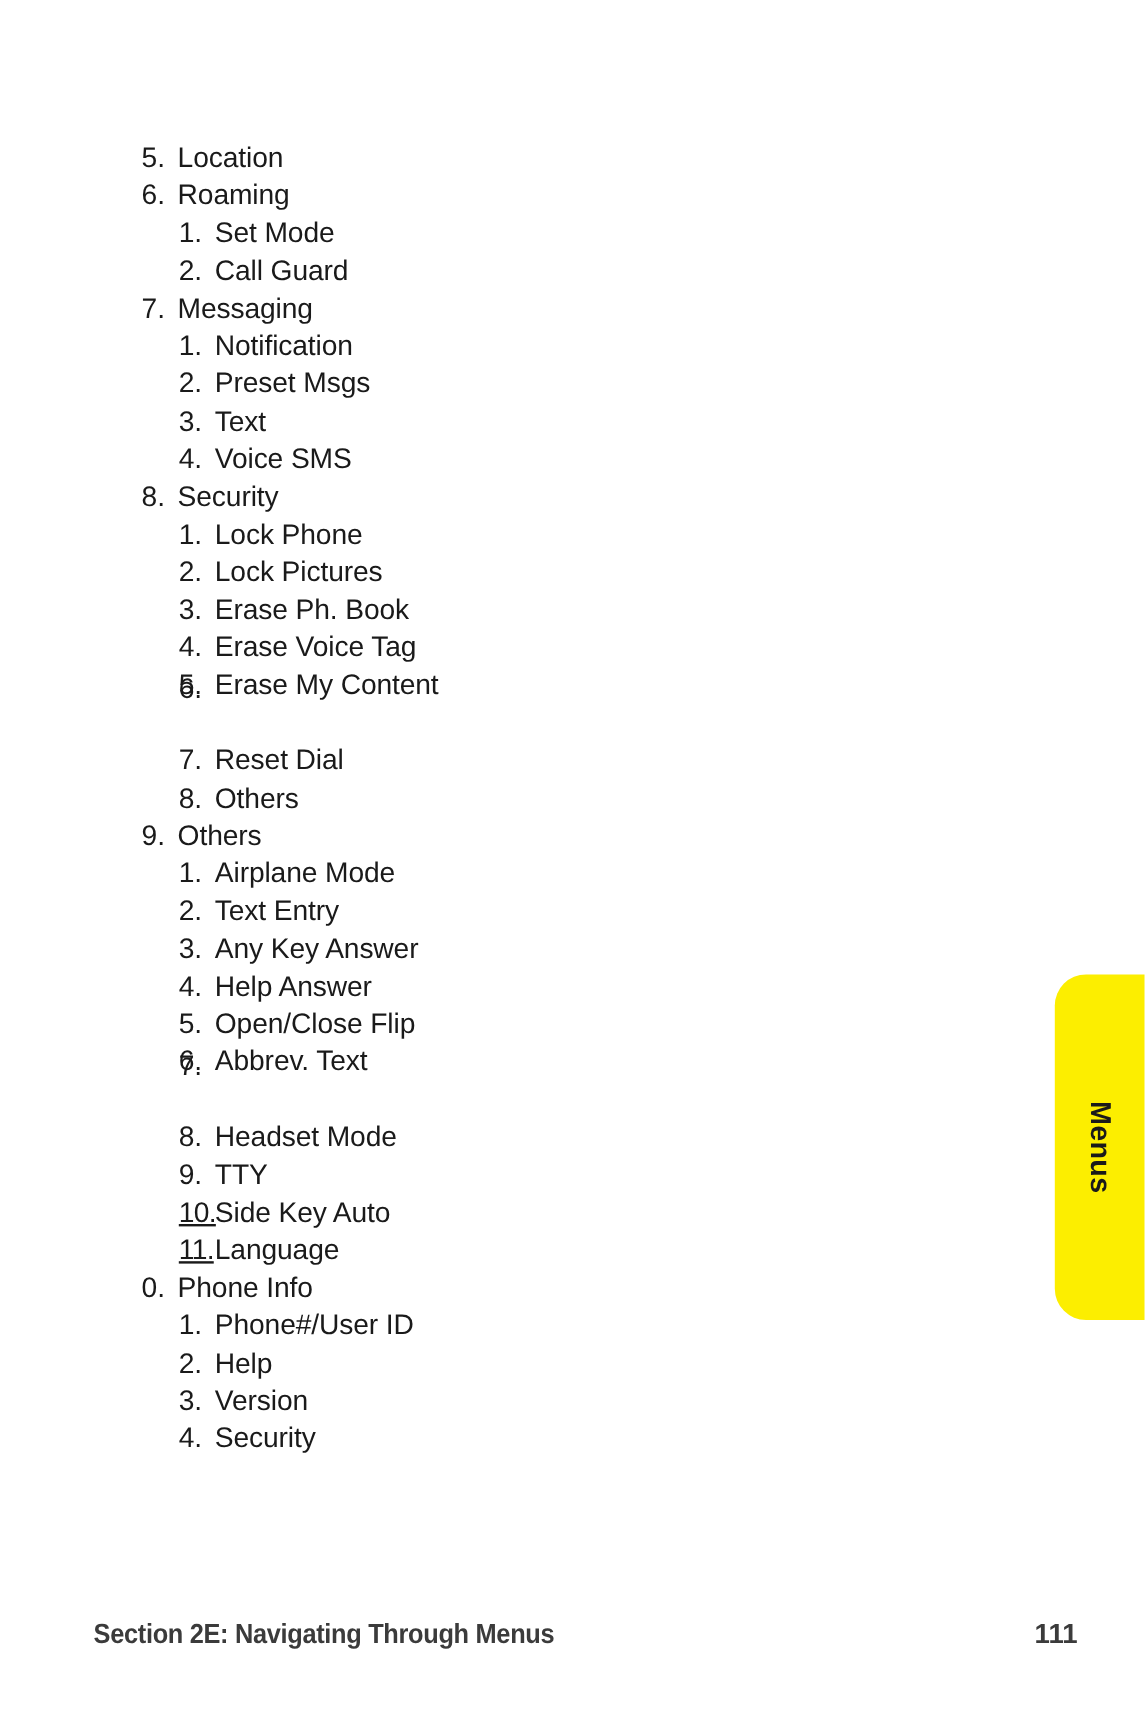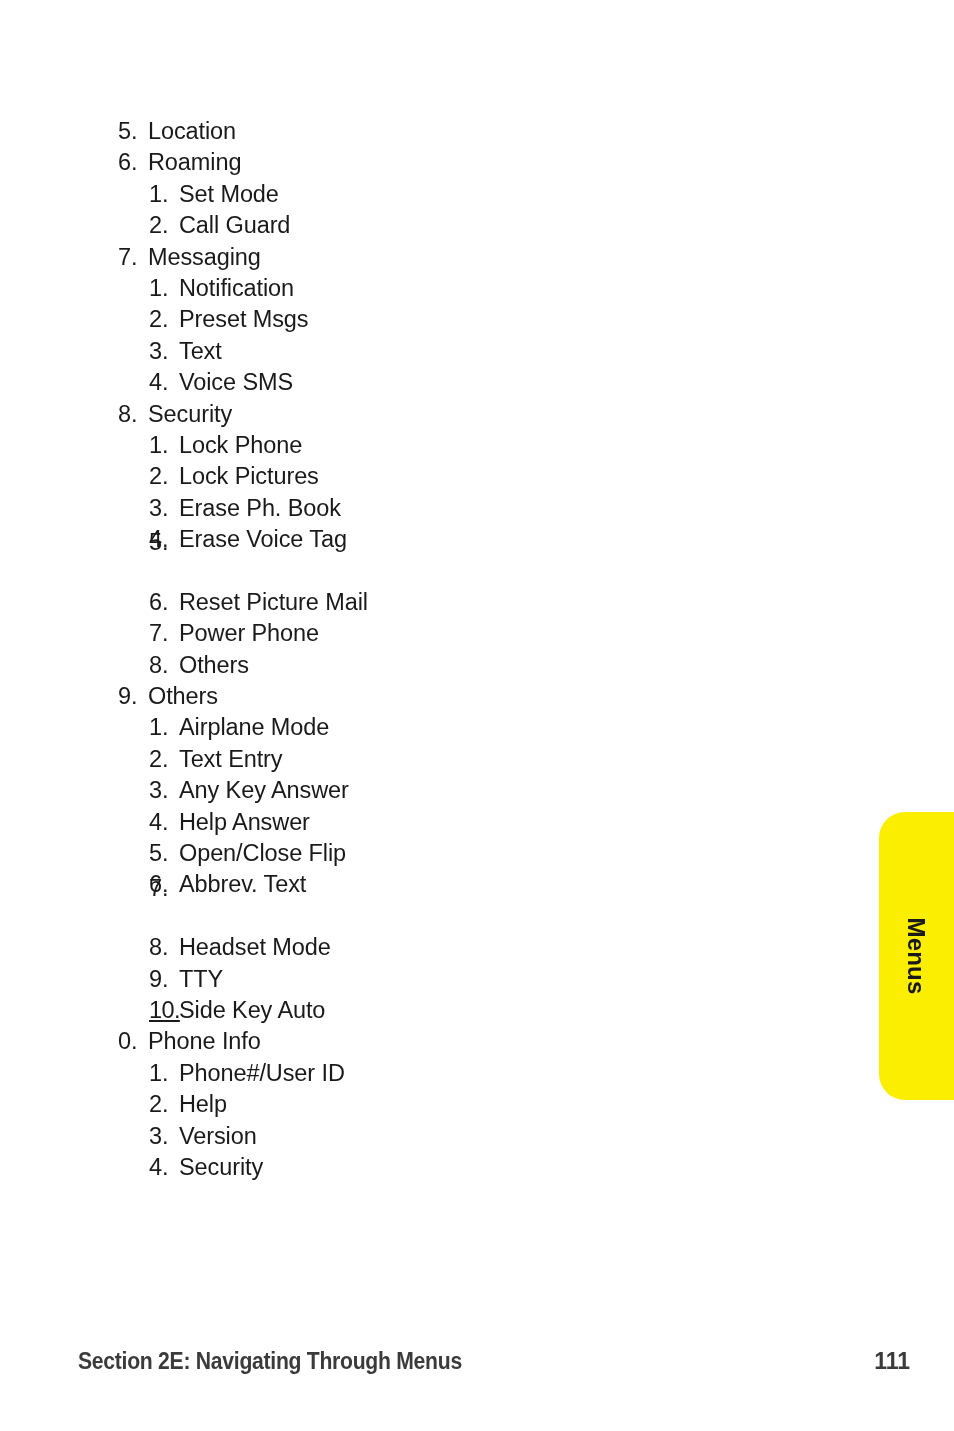--- a/index.html
+++ b/index.html
@@ -81,21 +81,21 @@
     font-size: 24px;
     font-weight: bold;
     color: #1a1a1a;
     letter-spacing: 0.2px;
   }
 
   
   .footer {
     position: absolute;
     left: 78px;
-    right: 44px;
+    right: 56px;
     top: 1348px;
     display: flex;
     align-items: baseline;
     justify-content: space-between;
     color: #3b3b3b;
     font-size: 23px;
     font-weight: bold;
     font-family: "Liberation Sans Narrow", "Liberation Sans", sans-serif;
     letter-spacing: -0.3px;
   }
@@ -159,28 +159,28 @@
       <div class="row lvl2">
         <span class="num">3.</span>
         <span class="label">Erase Ph. Book</span>
       </div>
       <div class="row lvl2">
         <span class="num">4.</span>
         <span class="label">Erase Voice Tag</span>
       </div>
       <div class="row lvl2">
         <span class="num">5.</span>
+        <span class="label">Erase My Content</span>
       </div>
       <div class="row lvl2">
         <span class="num">6.</span>
-        <span class="label">Reset Picture Mail</span>
       </div>
       <div class="row lvl2">
         <span class="num">7.</span>
-        <span class="label">Power Phone</span>
+        <span class="label">Reset Dial</span>
       </div>
       <div class="row lvl2">
         <span class="num">8.</span>
         <span class="label">Others</span>
       </div>
       <div class="row lvl1">
         <span class="num">9.</span>
         <span class="label">Others</span>
       </div>
       <div class="row lvl2">
@@ -214,20 +214,24 @@
         <span class="num">8.</span>
         <span class="label">Headset Mode</span>
       </div>
       <div class="row lvl2">
         <span class="num">9.</span>
         <span class="label">TTY</span>
       </div>
       <div class="row lvl2">
         <span class="num wide">10.</span>
         <span class="label">Side Key Auto</span>
+      </div>
+      <div class="row lvl2">
+        <span class="num wide">11.</span>
+        <span class="label">Language</span>
       </div>
       <div class="row lvl1">
         <span class="num">0.</span>
         <span class="label">Phone Info</span>
       </div>
       <div class="row lvl2">
         <span class="num">1.</span>
         <span class="label">Phone#/User ID</span>
       </div>
       <div class="row lvl2">

